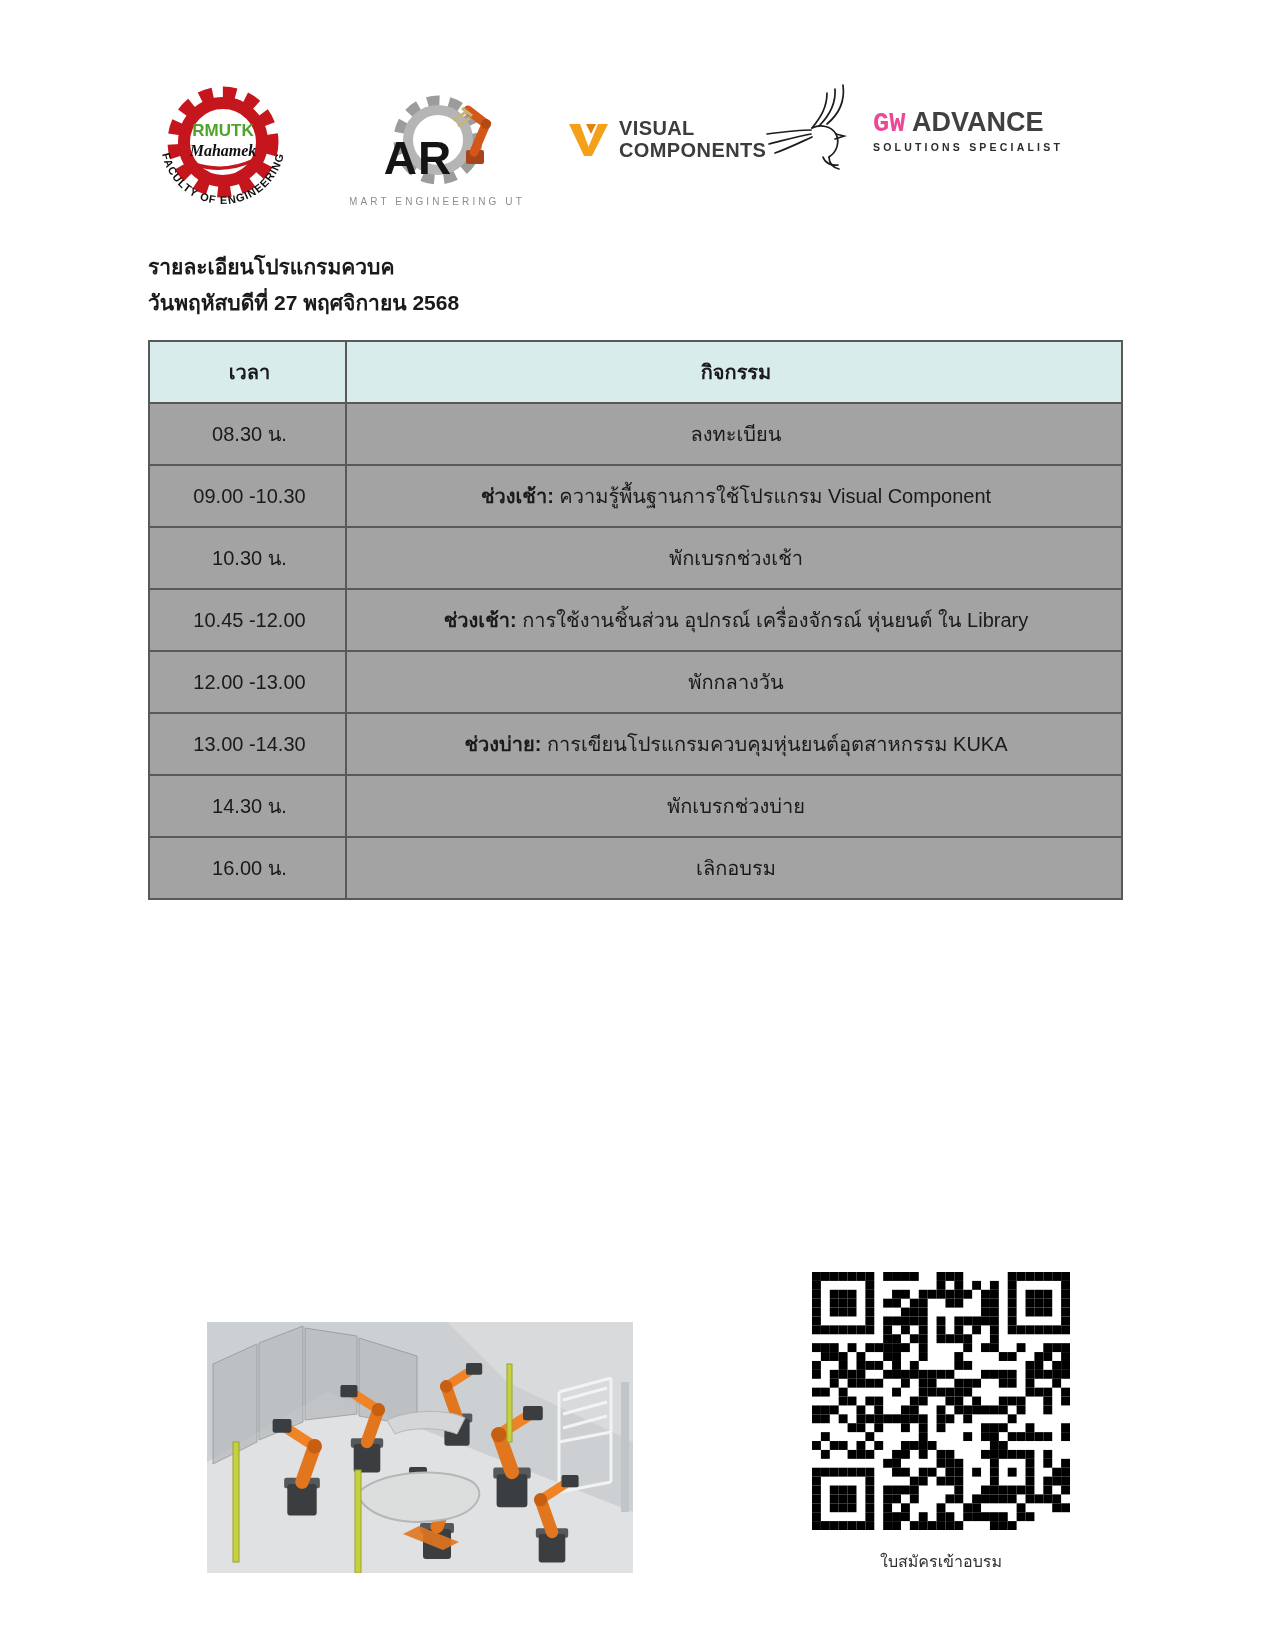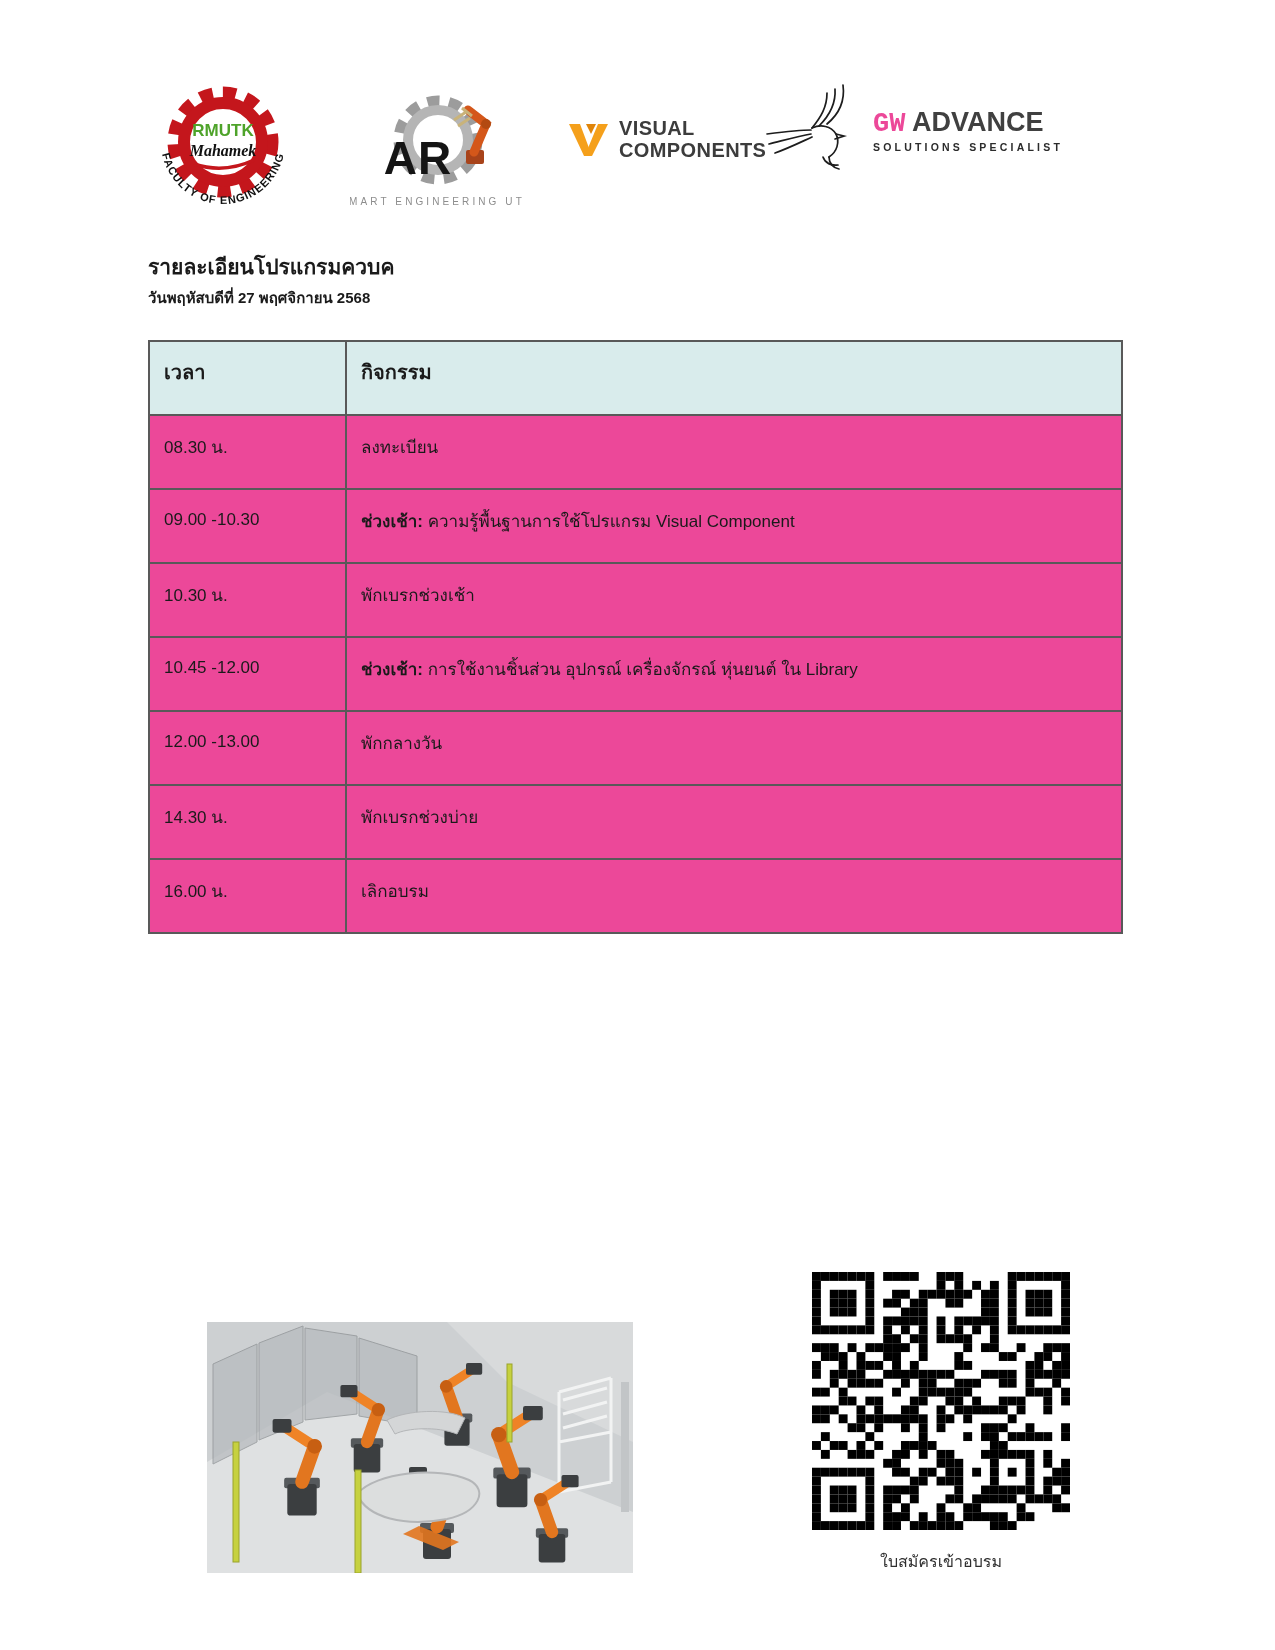--- a/index.html
+++ b/index.html
@@ -15,35 +15,35 @@
   .vc-wrap { display:flex; align-items:center; gap:10px; }
   .vc-text { font-size:20px; font-weight:700; color:#3c3c3c; line-height:1.08; letter-spacing:.4px; }
   .gw-wrap { display:flex; align-items:center; gap:6px; }
   .gw-text-main { font-size:27px; font-weight:800; line-height:1; white-space:nowrap; }
   .gw-orange { color:#ec4899;font-family:Liberation Mono, monospace; }
   .gw-black { color:#404040; }
   .gw-sub { font-size:10.5px; font-weight:700; letter-spacing:3.2px; color:#2b2b2b; margin-top:3px; white-space:nowrap;text-align:right; }
 
   
   .doc-title   { left:148px; top:250px;  font-size:21px; font-weight:700; }
-  .doc-date    { left:148px; top:286px;  font-size:15px; font-weight:700; }
+  .doc-date    { left:148px; top:286px;  font-size:21px; font-weight:700; }
 
   
   table.sched {
     position:absolute; left:148px; top:340px; width:975px;
     border-collapse:collapse; table-layout:fixed;
   }
   table.sched th, table.sched td {
-    border:2px solid #595959; text-align:left; vertical-align:middle;
-    padding:0 10px 12px 14px;
+    border:2px solid #595959; text-align:center; vertical-align:middle;
+    padding:0 10px 0 14px;
   }
   table.sched th {
     background:#d9ecec; height:60px; font-size:20px; font-weight:700;
   }
-  table.sched td { height:60px; font-size:17px; background:#ec4899; }
+  table.sched td { height:60px; font-size:20px; background:#a3a3a3; }
   td .pfx { font-weight:700; }
 
   
   .robot-img { left:207px; top:1322px; width:426px; height:251px; }
   .qr { left:812px; top:1272px; width:258px; height:258px; }
   .qr-caption {
     left:812px; top:1549px; width:258px; text-align:center;
     font-size:16px; color:#2f2f2f;
   }
 </style>
@@ -137,20 +137,24 @@
     <td>10.30 น.</td>
     <td><strong class="pfx"></strong><span>พักเบรกช่วงเช้า</span></td>
   </tr>
   <tr>
     <td>10.45 -12.00</td>
     <td><strong class="pfx">ช่วงเช้า: </strong><span>การใช้งานชิ้นส่วน อุปกรณ์ เครื่องจักรณ์ หุ่นยนต์ ใน Library</span></td>
   </tr>
   <tr>
     <td>12.00 -13.00</td>
     <td><strong class="pfx"></strong><span>พักกลางวัน</span></td>
+  </tr>
+  <tr>
+    <td>13.00 -14.30</td>
+    <td><strong class="pfx">ช่วงบ่าย: </strong><span>การเขียนโปรแกรมควบคุมหุ่นยนต์อุตสาหกรรม KUKA</span></td>
   </tr>
   <tr>
     <td>14.30 น.</td>
     <td><strong class="pfx"></strong><span>พักเบรกช่วงบ่าย</span></td>
   </tr>
   <tr>
     <td>16.00 น.</td>
     <td><strong class="pfx"></strong><span>เลิกอบรม</span></td>
   </tr>
 </tbody>

